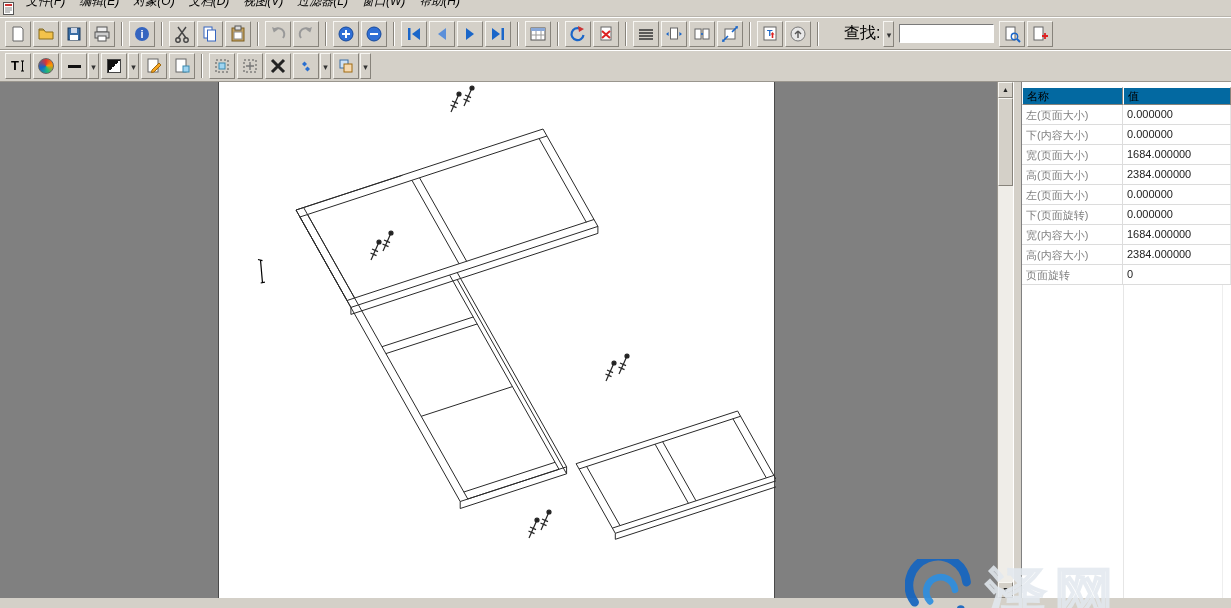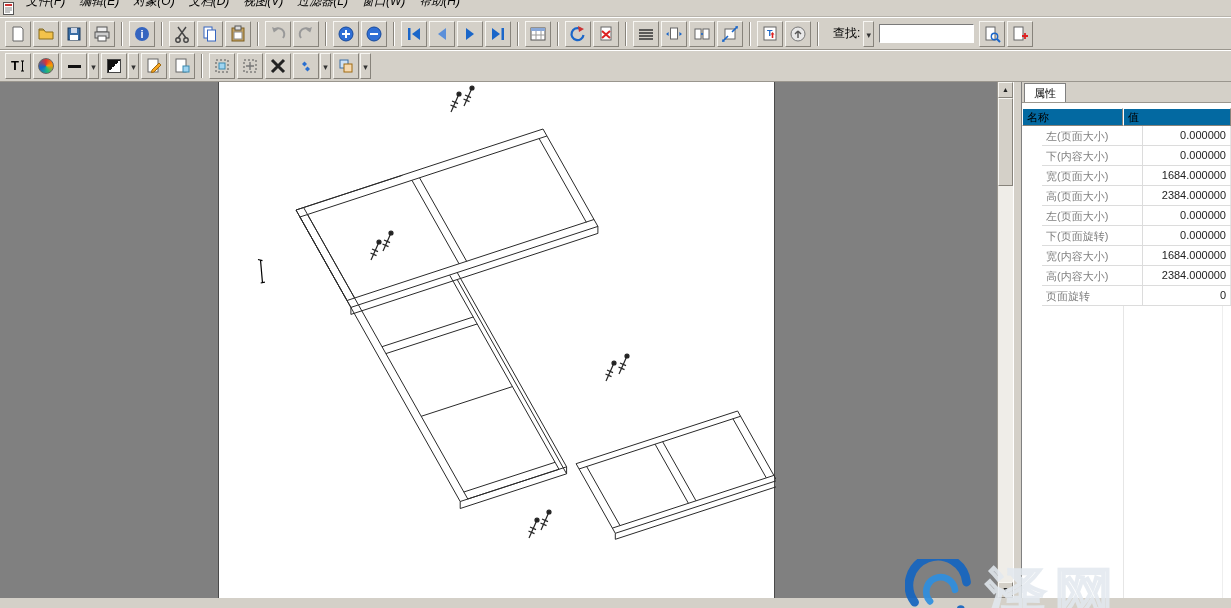--- a/index.html
+++ b/index.html
@@ -18,21 +18,21 @@
   .menu-item { font-size:12px; color:#000; padding:0 7px; height:31px; line-height:17px; cursor:default;font-style:italic; }
 
   
   .toolbar { background:#d4d0c8; display:flex; align-items:center; border-top:1px solid #fff; border-bottom:1px solid #9a968e; padding-left:4px; }
   .toolbar1 { height:33px; }
   .toolbar2 { height:32px; }
   .tb { width:26px; height:26px; display:flex; align-items:center; justify-content:center; background:#d4d0c8; border:1px solid; border-color:#f7f6f2 #87837b #87837b #f7f6f2; margin:0 1px; flex:none; }
   .tb svg { display:block; }
   .sep { width:2px; height:24px; border-left:1px solid #87837b; border-right:1px solid #fff; margin:0 5px; flex:none; }
   .dd { font-size:9px; color:#333; width:11px; height:26px; line-height:26px; text-align:center; flex:none; border:1px solid; border-color:#f7f6f2 #87837b #87837b #f7f6f2; margin-right:1px; }
-  .find-label { font-size:12px; color:#000; margin:0 3px 0 9px; flex:none; }
+  .find-label { font-size:16px; color:#000; margin:0 3px 0 20px; flex:none; }
   .find-input { width:95px; height:19px; border:1px solid; border-color:#7a7a7a #fff #fff #7a7a7a; background:#fff; font-size:12px; padding:0 3px; margin:0 4px; flex:none; }
   .swirl { width:16px; height:16px; border-radius:50%; background:conic-gradient(#d33 0deg,#f90 80deg,#2b7 160deg,#16c 250deg,#d33 360deg); border:1px solid #666; }
   .dash { width:13px; height:3px; background:#111; }
   .fillsq { width:14px; height:14px; border:1px solid #444; background:linear-gradient(135deg,#111 50%,#fff 50%); }
 
   
   .main { display:flex; height:516px; }
   .canvas { position:relative; width:997px; height:516px; background:#808080; overflow:hidden; flex:none; }
   .page { position:absolute; left:218px; top:0; width:557px; height:540px; background:#fff; border-left:1px solid #4a4a4a; border-right:1px solid #4a4a4a; }
   .page svg { display:block; }
@@ -47,23 +47,23 @@
   .splitter { width:8px; height:516px; background:#d4d0c8; border-left:1px solid #fff; flex:none; }
 
   
   .props { width:210px; height:516px; background:#fff; border-left:1px solid #808080; flex:none; display:flex; flex-direction:column; }
   .tabstrip { background:#d4d0c8; height:21px; display:flex; align-items:flex-end; padding-left:2px; border-bottom:1px solid #9a968e; flex:none; }
   .tab { background:#fff; border:1px solid #808080; border-bottom:none; font-size:11px; padding:2px 9px 2px 9px; height:19px; }
   .gridhead { display:flex; height:18px; flex:none; }
   .ghcell { background:#0369a1; border:1px solid; border-color:#fff #87837b #87837b #fff; font-size:11px; padding:1px 4px; }
   .ghcell.c1 { width:101px; flex:none; }
   .ghcell.c2 { flex:1; }
-  .prow { display:flex; height:20px; border-bottom:1px solid #dcdcdc; flex:none;margin-left:20px; }
+  .prow { display:flex; height:20px; border-bottom:1px solid #dcdcdc; flex:none; }
   .pname { width:101px; flex:none; border-right:1px solid #dcdcdc; font-size:11px; color:#808080; padding:3px 4px 0 4px; white-space:nowrap; overflow:hidden; }
-  .pval { flex:1; font-size:11px; color:#222; padding:3px 4px 0 4px; border-right:1px solid #e4e4e4; white-space:nowrap; overflow:hidden;text-align:right; }
+  .pval { flex:1; font-size:11px; color:#222; padding:3px 4px 0 4px; border-right:1px solid #e4e4e4; white-space:nowrap; overflow:hidden; }
   .gridrest { flex:1; position:relative; }
   .gridrest .vline { position:absolute; left:101px; top:0; bottom:0; width:1px; background:#e6e6e6; }
   .gridrest .vline2 { position:absolute; right:8px; top:0; bottom:0; width:1px; background:#eee; }
 
   
   .watermark { position:absolute; left:905px; top:556px; display:flex; align-items:center; pointer-events:none; z-index:60; opacity:.92; }
   .wm-text { font-size:60px; font-weight:bold; letter-spacing:8px; color:transparent; -webkit-text-stroke:2px rgba(225,232,238,.95); margin-left:6px; white-space:nowrap; }
 </style>
 </head>
 <body>
@@ -406,23 +406,20 @@
 
     <div class="vscroll">
       <div class="varrow up">▲</div>
       <div class="vthumb"></div>
       <div class="varrow down">▼</div>
     </div>
 
     <div class="splitter"></div>
 
     <div class="props">
-      <div class="tabstrip">
-        <span class="tab">属性</span>
-      </div>
       <div style="height:5px; background:#fff; flex:none;"></div>
       <div class="gridhead">
         <span class="ghcell c1">名称</span>
         <span class="ghcell c2">值</span>
       </div>
       <div class="prow">
           <span class="pname">左(页面大小)</span>
           <span class="pval">0.000000</span>
         </div>
       <div class="prow">

